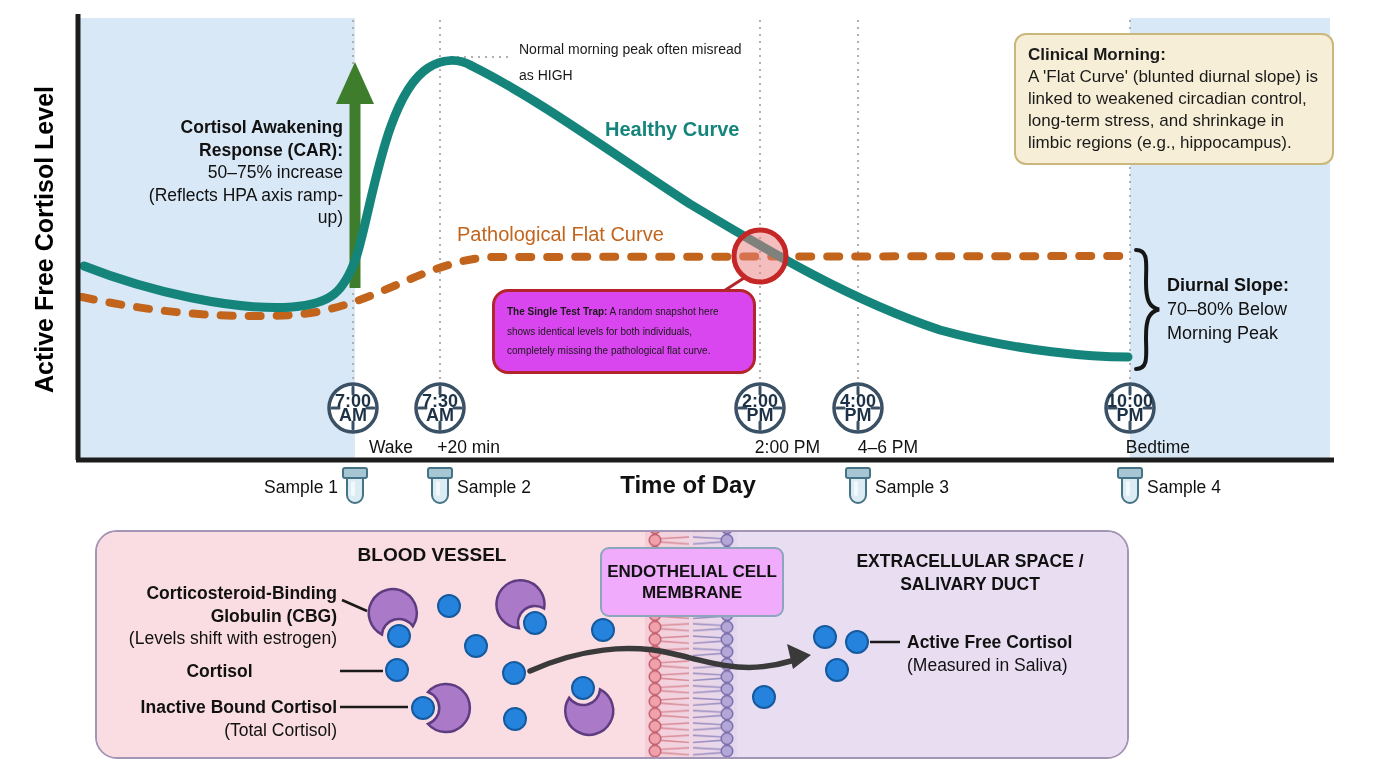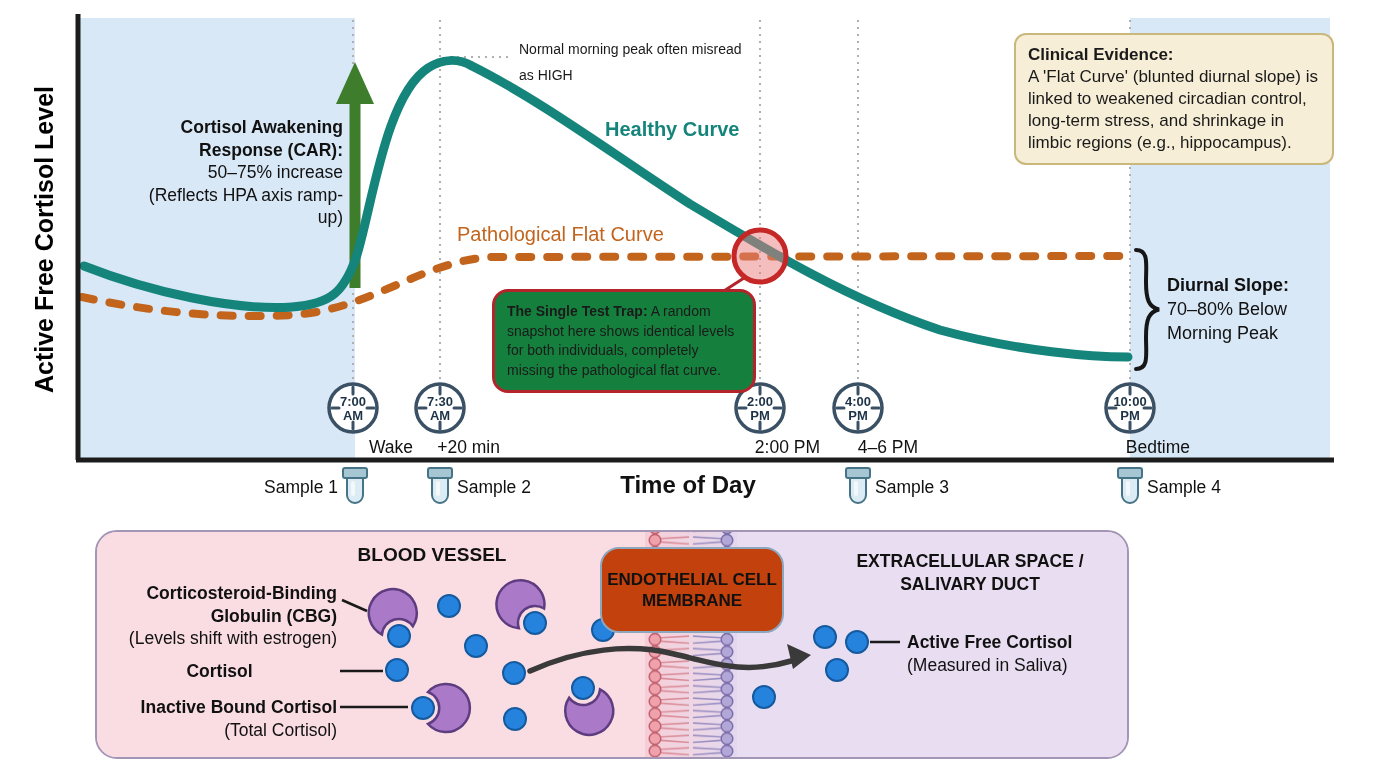--- a/index.html
+++ b/index.html
@@ -8,37 +8,37 @@
   .abs{position:absolute;}
   .b{font-weight:bold;}
   .right{text-align:right;}
   
   .yaxis-label{left:-176px;top:225px;width:440px;text-align:center;
                transform:rotate(-90deg);font-weight:bold;font-size:25px;color:#000;}
   .car-note{left:125px;top:116px;width:218px;text-align:right;font-size:17.5px;line-height:22.5px;color:#111;}
   .peak-note{left:519px;top:36px;width:240px;font-size:14px;line-height:26px;color:#1a1a1a;}
   .healthy-label{left:605px;top:118px;font-size:20px;font-weight:bold;color:#15857c;}
   .patho-label{left:457px;top:223px;font-size:20px;font-weight:normal;color:#c2641c;}
-  .trap-box{left:492px;top:289px;width:234px;background:#15803d;border:3px solid #b3252a;
-            border-radius:16px;padding:10px 12px;font-size:14px;line-height:19.5px;color:#1a1a1a;}
+  .trap-box{left:492px;top:289px;width:234px;background:#d946ef;border:3px solid #b3252a;
+            border-radius:16px;padding:10px 12px;font-size:10px;line-height:19.5px;color:#1a1a1a;}
   .clinical-box{left:1014px;top:33px;width:320px;background:#f6eed6;border:2px solid #c9b77b;
             border-radius:12px;padding:9px 12px;font-size:17px;line-height:22px;color:#1a1a1a;box-sizing:border-box;}
   .diurnal-note{left:1167px;top:273px;width:170px;font-size:18px;line-height:24px;color:#111;}
-  .clock-time{width:52px;text-align:center;font-size:13px;line-height:13.5px;font-weight:bold;color:#1d3246;}
+  .clock-time{width:52px;text-align:center;font-size:18px;line-height:13.5px;font-weight:bold;color:#1d3246;}
   .clock-label{width:120px;text-align:right;font-size:17.5px;color:#111;top:437px;}
   .sample-label{top:477px;font-size:17.5px;color:#111;}
   .timeofday{left:563px;top:471px;width:250px;text-align:center;font-weight:bold;font-size:24px;color:#111;}
   
   #panel{left:95px;top:530px;width:1030px;height:225px;border:2px solid #a395b5;
          border-radius:22px;overflow:hidden;background:#fadde3;}
   .vessel-bg{left:0;top:0;width:548px;height:225px;background:#fadde3;}
   .extra-bg{left:640px;top:0;width:390px;height:225px;background:#e9def1;}
   .vessel-title{left:185px;top:12px;width:300px;text-align:center;font-weight:bold;font-size:19px;color:#111;}
-  .membrane-box{left:503px;top:15px;width:180px;background:#c2410c;border:2px solid #8ca6bd;border-radius:19px;
-                padding:20px 0;text-align:center;font-weight:bold;font-size:17px;line-height:21px;color:#111;}
+  .membrane-box{left:503px;top:15px;width:180px;background:#f0abfc;border:2px solid #8ca6bd;border-radius:9px;
+                padding:12px 0;text-align:center;font-weight:bold;font-size:17px;line-height:21px;color:#111;}
   .extra-title{left:753px;top:18px;width:240px;text-align:center;font-weight:bold;font-size:17.5px;line-height:23px;color:#111;}
   .cbg-label{left:5px;top:50px;width:235px;text-align:right;font-size:17.5px;line-height:22.5px;color:#111;}
   .cortisol-label{left:5px;top:129px;width:235px;text-align:center;font-size:17.5px;font-weight:bold;color:#111;}
   .bound-label{left:5px;top:164px;width:235px;text-align:right;font-size:17.5px;line-height:22.5px;color:#111;}
   .free-label{left:810px;top:99px;width:210px;font-size:17.5px;line-height:22.5px;color:#111;}
 </style>
 </head>
 <body>
 
 <div id="stage">
@@ -134,21 +134,21 @@
 
   <div class="abs peak-note">Normal morning peak often misread as HIGH</div>
   <div class="abs healthy-label">Healthy Curve</div>
   <div class="abs patho-label">Pathological Flat Curve</div>
 
   <div class="abs trap-box">
     <span class="b">The Single Test Trap:</span><span> A random snapshot here shows identical levels for both individuals, completely missing the pathological flat curve.</span>
   </div>
 
   <div class="abs clinical-box">
-    <div class="b">Clinical Evidence:</div>
+    <div class="b">Clinical Morning:</div>
     <div>A 'Flat Curve' (blunted diurnal slope) is linked to weakened circadian control, long-term stress, and shrinkage in limbic regions (e.g., hippocampus).</div>
   </div>
 
   <div class="abs diurnal-note">
     <div class="b">Diurnal Slope:</div>
     <div>70–80% Below</div>
     <div>Morning Peak</div>
   </div>
 
   <div class="abs clock-time" style="left:327px;top:395px">

